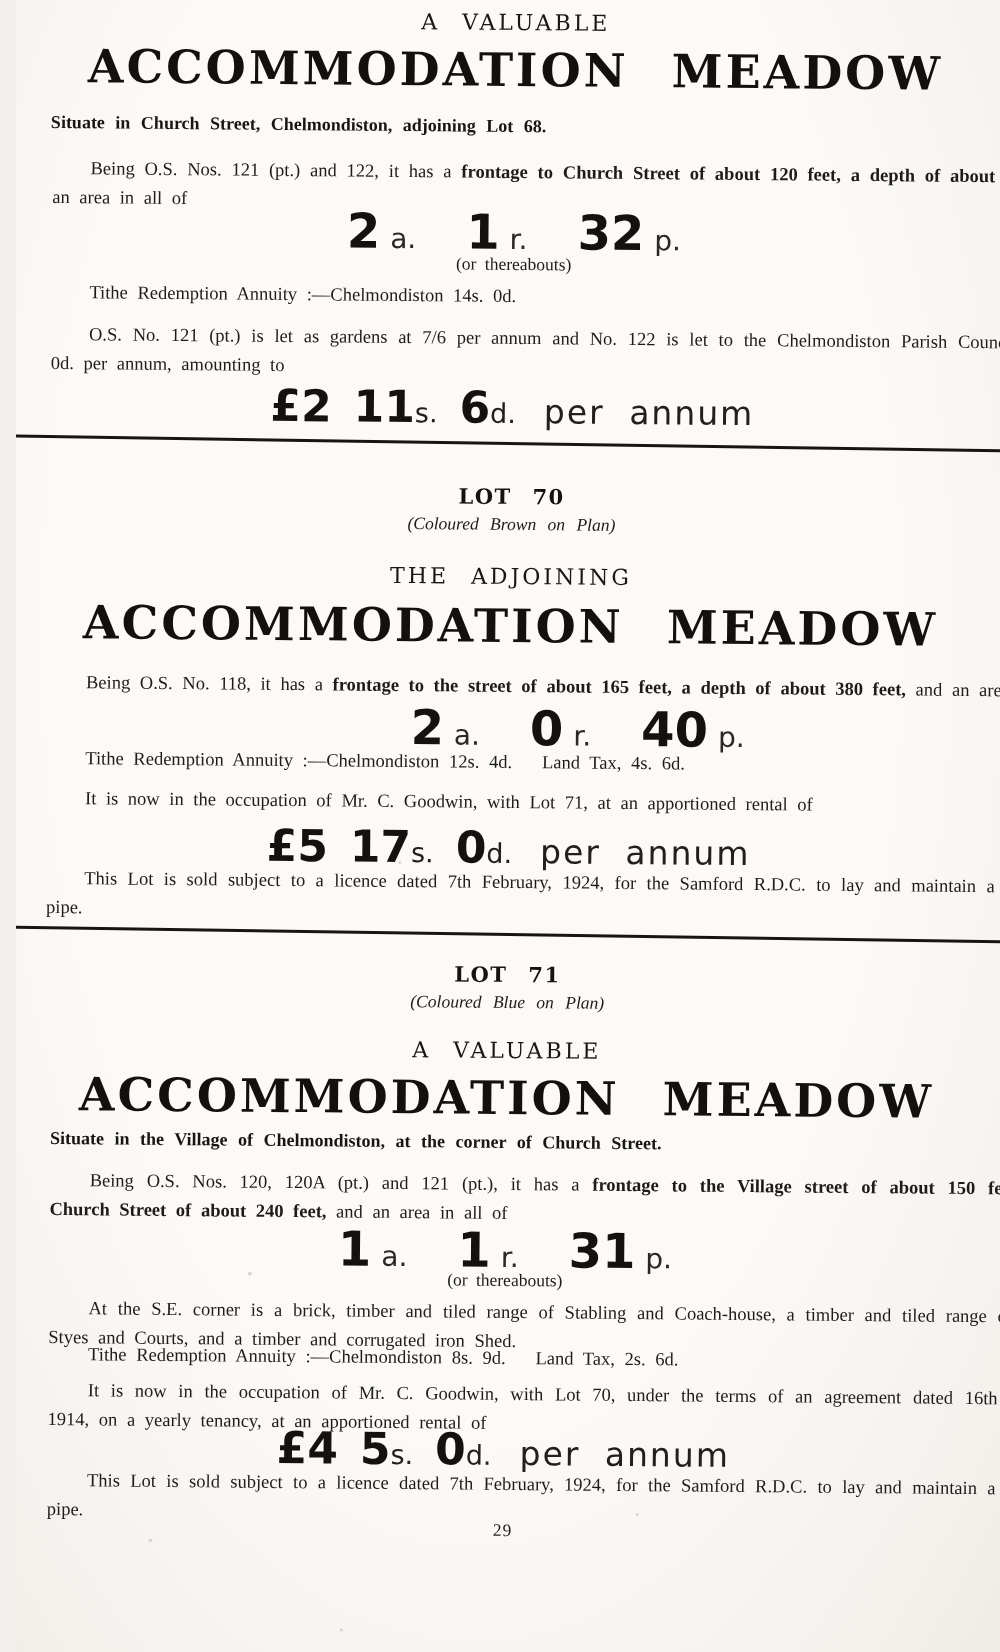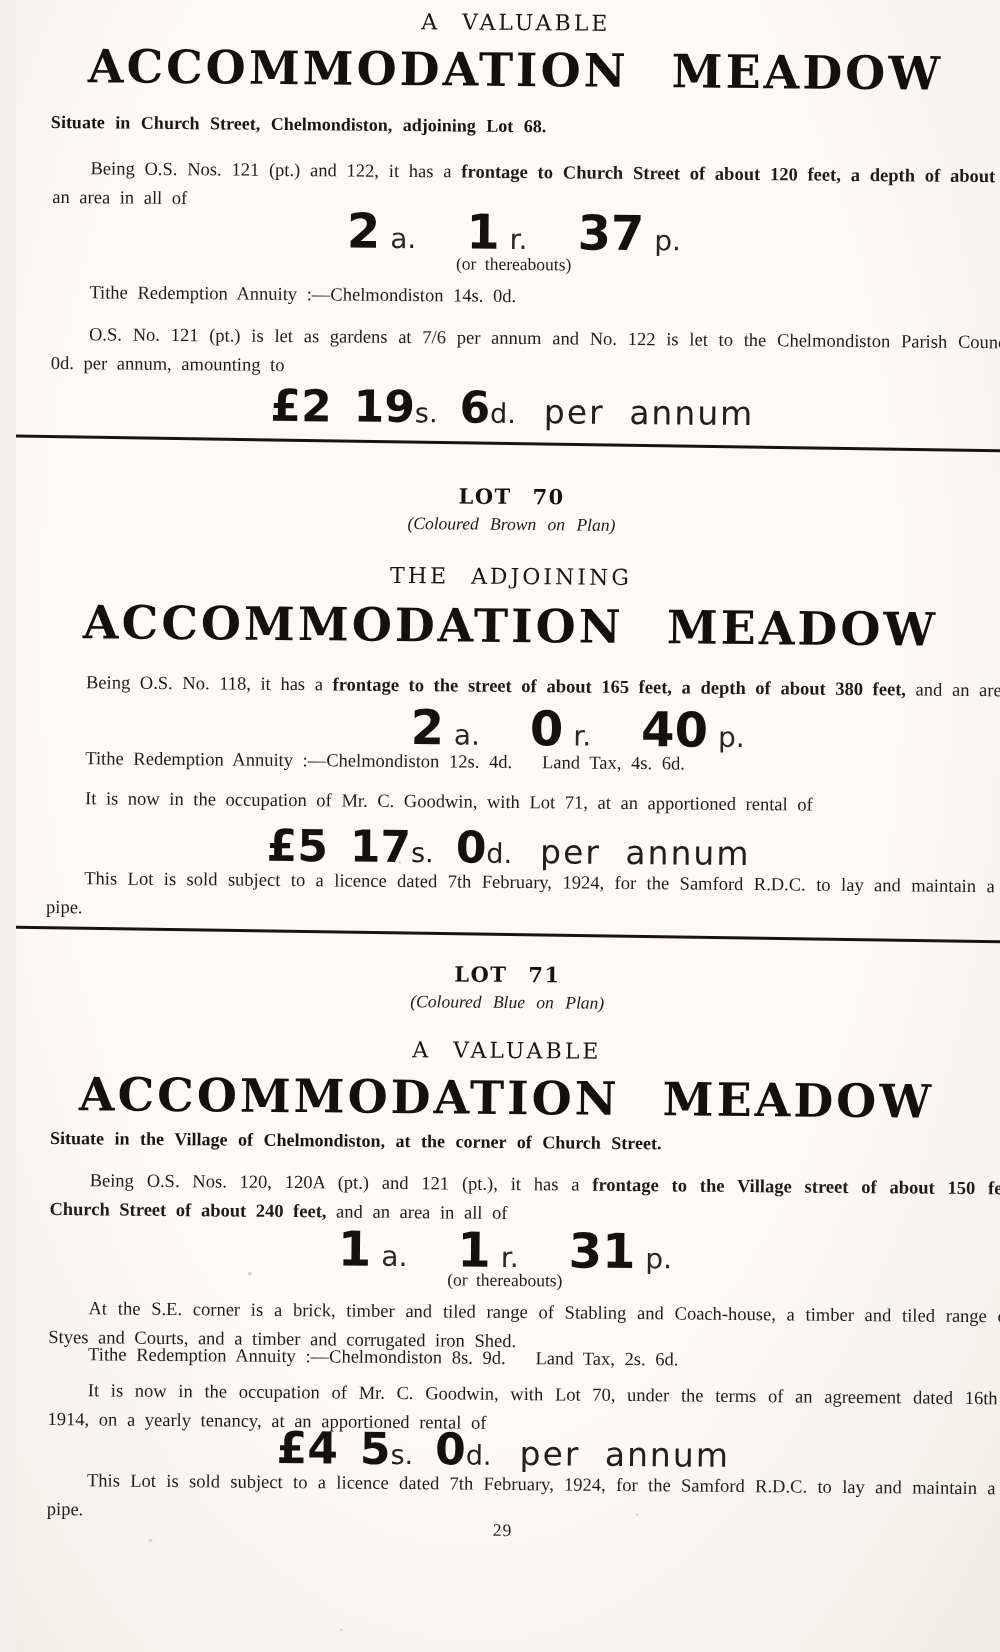--- a/index.html
+++ b/index.html
@@ -140,34 +140,34 @@
     <div id="s1" class="blk situate">Situate in Church Street, Chelmondiston, adjoining Lot 68.</div>
 
     <div id="p1" class="blk para clip-right"><span>Being O.S. Nos. 121 (pt.) and 122, it has a </span><b>frontage to Church Street of about 120 feet, a depth of about 500 feet, </b><span>and an area in all of</span></div>
 
     <div id="a1" class="blk">
       <div class="area-line area-wrap">
         <span class="area-num">2</span>
           <span class="area-unit">a.</span>
         <span class="area-num">1</span>
           <span class="area-unit">r.</span>
-        <span class="area-num">37</span>
+        <span class="area-num">32</span>
           <span class="area-unit last">p.</span>
       </div>
     </div>
     <div id="t1" class="blk center thereabouts">(or thereabouts)</div>
 
     <div id="ti1" class="blk tithe">Tithe Redemption Annuity :—Chelmondiston 14s. 0d.</div>
 
     <div id="p2" class="blk para clip-right">O.S. No. 121 (pt.) is let as gardens at 7/6 per annum and No. 122 is let to the Chelmondiston Parish Council at £2 10s. 0d. per annum, amounting to</div>
 
     <div id="r1" class="blk">
       <div class="rent-line">
         <span class="rent-num">£2</span>
-        <span class="rent-num rent-gap">19</span>
+        <span class="rent-num rent-gap">11</span>
           <span class="rent-sub">s.</span>
         <span class="rent-num rent-gap">6</span>
           <span class="rent-sub">d.</span>
         <span class="rent-suffix">per annum</span>
       </div>
     </div>
 
     <div id="rule1" class="rule"></div>
 
     <div id="l70" class="blk center lot-label">LOT 70</div>

